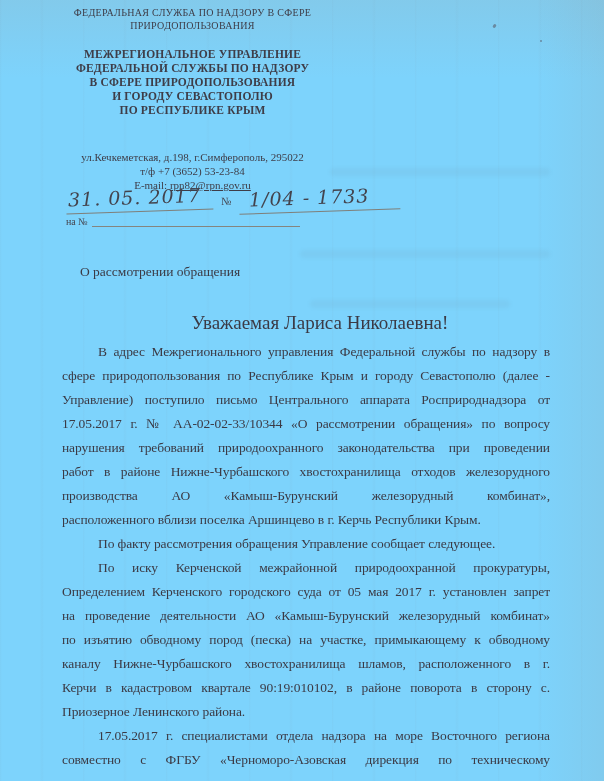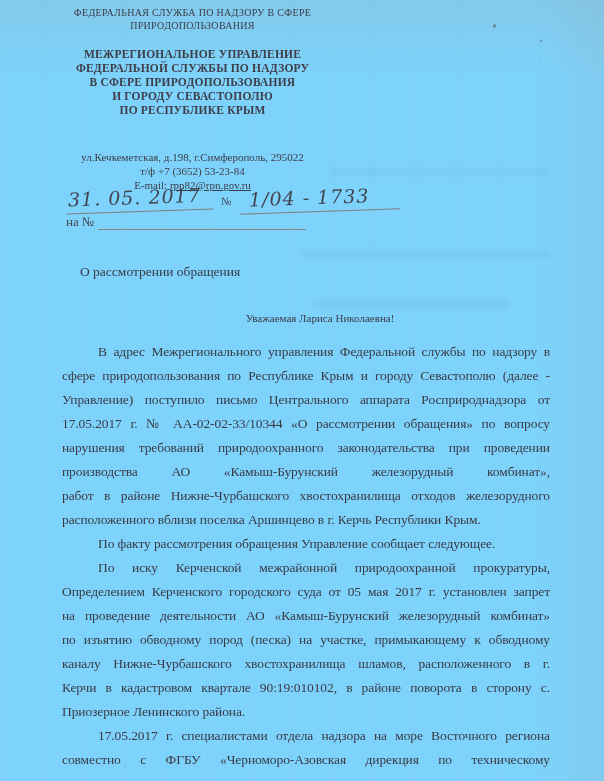--- a/index.html
+++ b/index.html
@@ -37,27 +37,27 @@
   .email-link { text-decoration:underline;text-align:right; }
 
   
   .ref { position:absolute; left:66px; top:186px; color:#45454f; }
   .ref-row1 { display:flex; align-items:flex-end; }
   .hand { display:inline-block; font-family:"DejaVu Serif", serif; font-style:italic;
     font-size:19px; letter-spacing:1px; color:#43434d; transform:rotate(-2deg); }
   .u-date { border-bottom:1px solid #7f7f79; padding:0 12px 3px 2px; }
   .u-num  { border-bottom:1px solid #7f7f79; padding:0 30px 3px 10px; margin-left:8px; }
   .num-sign { font-size:11px; padding:0 0 5px 8px; }
-  .ref-row2 { margin-top:2px; font-size:13px; display:flex; align-items:flex-end; }
+  .ref-row2 { margin-top:2px; font-size:10px; display:flex; align-items:flex-end; }
   .blank-line { display:inline-block; width:208px; border-bottom:1px solid #85857f; height:12px; margin-left:4px; }
 
   
   .subject { position:absolute; left:80px; top:264px; font-size:13.5px; }
   .salutation { position:absolute; left:62px; top:312px; width:488px;
-    text-align:center; padding-left:28px; box-sizing:border-box; font-size:11px; }
+    text-align:center; padding-left:28px; box-sizing:border-box; font-size:19px; }
   .body-text { position:absolute; left:62px; top:340px; width:488px;
     font-size:13.5px; line-height:24px; letter-spacing:-0.1px; }
   .line { text-align:justify; text-align-last:justify; white-space:normal; }
   .line.first { text-indent:36px; }
   .line.last { text-align-last:left; }
 </style>
 </head>
 <body>
 
 <div class="page">
@@ -106,22 +106,22 @@
   </div>
 
   <div class="subject">О рассмотрении обращения</div>
   <div class="salutation">Уважаемая Лариса Николаевна!</div>
   <div class="body-text" id="body-text">
       <div class="line first">В адрес Межрегионального управления Федеральной службы по надзору в</div>
       <div class="line">сфере природопользования по Республике Крым и городу Севастополю (далее -</div>
       <div class="line">Управление) поступило письмо Центрального аппарата Росприроднадзора от</div>
       <div class="line">17.05.2017 г. № АА-02-02-33/10344 «О рассмотрении обращения» по вопросу</div>
       <div class="line">нарушения требований природоохранного законодательства при проведении</div>
+      <div class="line">работ в районе Нижне-Чурбашского хвостохранилища отходов железорудного</div>
       <div class="line">производства АО «Камыш-Бурунский железорудный комбинат»,</div>
-      <div class="line">работ в районе Нижне-Чурбашского хвостохранилища отходов железорудного</div>
       <div class="line last">расположенного вблизи поселка Аршинцево в г. Керчь Республики Крым.</div>
       <div class="line first last">По факту рассмотрения обращения Управление сообщает следующее.</div>
       <div class="line first">По иску Керченской межрайонной природоохранной прокуратуры,</div>
       <div class="line">Определением Керченского городского суда от 05 мая 2017 г. установлен запрет</div>
       <div class="line">на проведение деятельности АО «Камыш-Бурунский железорудный комбинат»</div>
       <div class="line">по изъятию обводному пород (песка) на участке, примыкающему к обводному</div>
       <div class="line">каналу Нижне-Чурбашского хвостохранилища шламов, расположенного в г.</div>
       <div class="line">Керчи в кадастровом квартале 90:19:010102, в районе поворота в сторону с.</div>
       <div class="line last">Приозерное Ленинского района.</div>
       <div class="line first">17.05.2017 г. специалистами отдела надзора на море Восточного региона</div>

